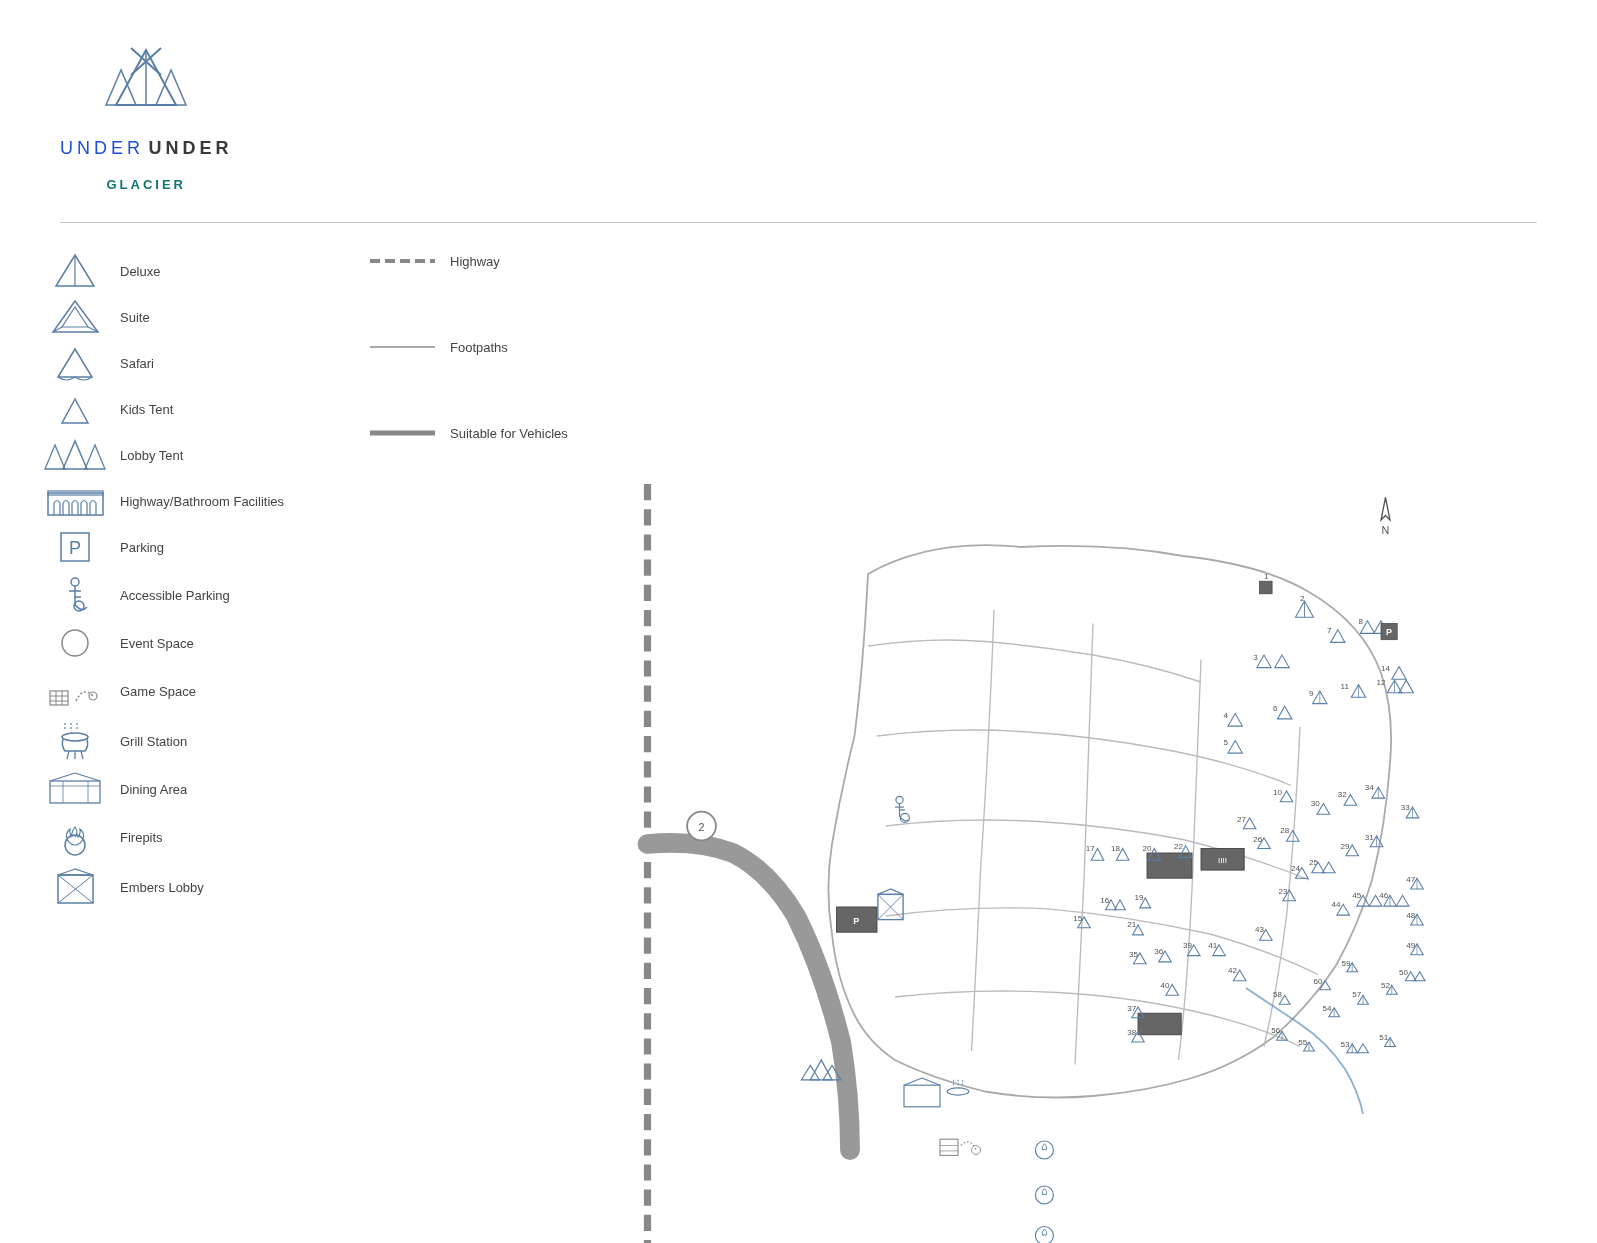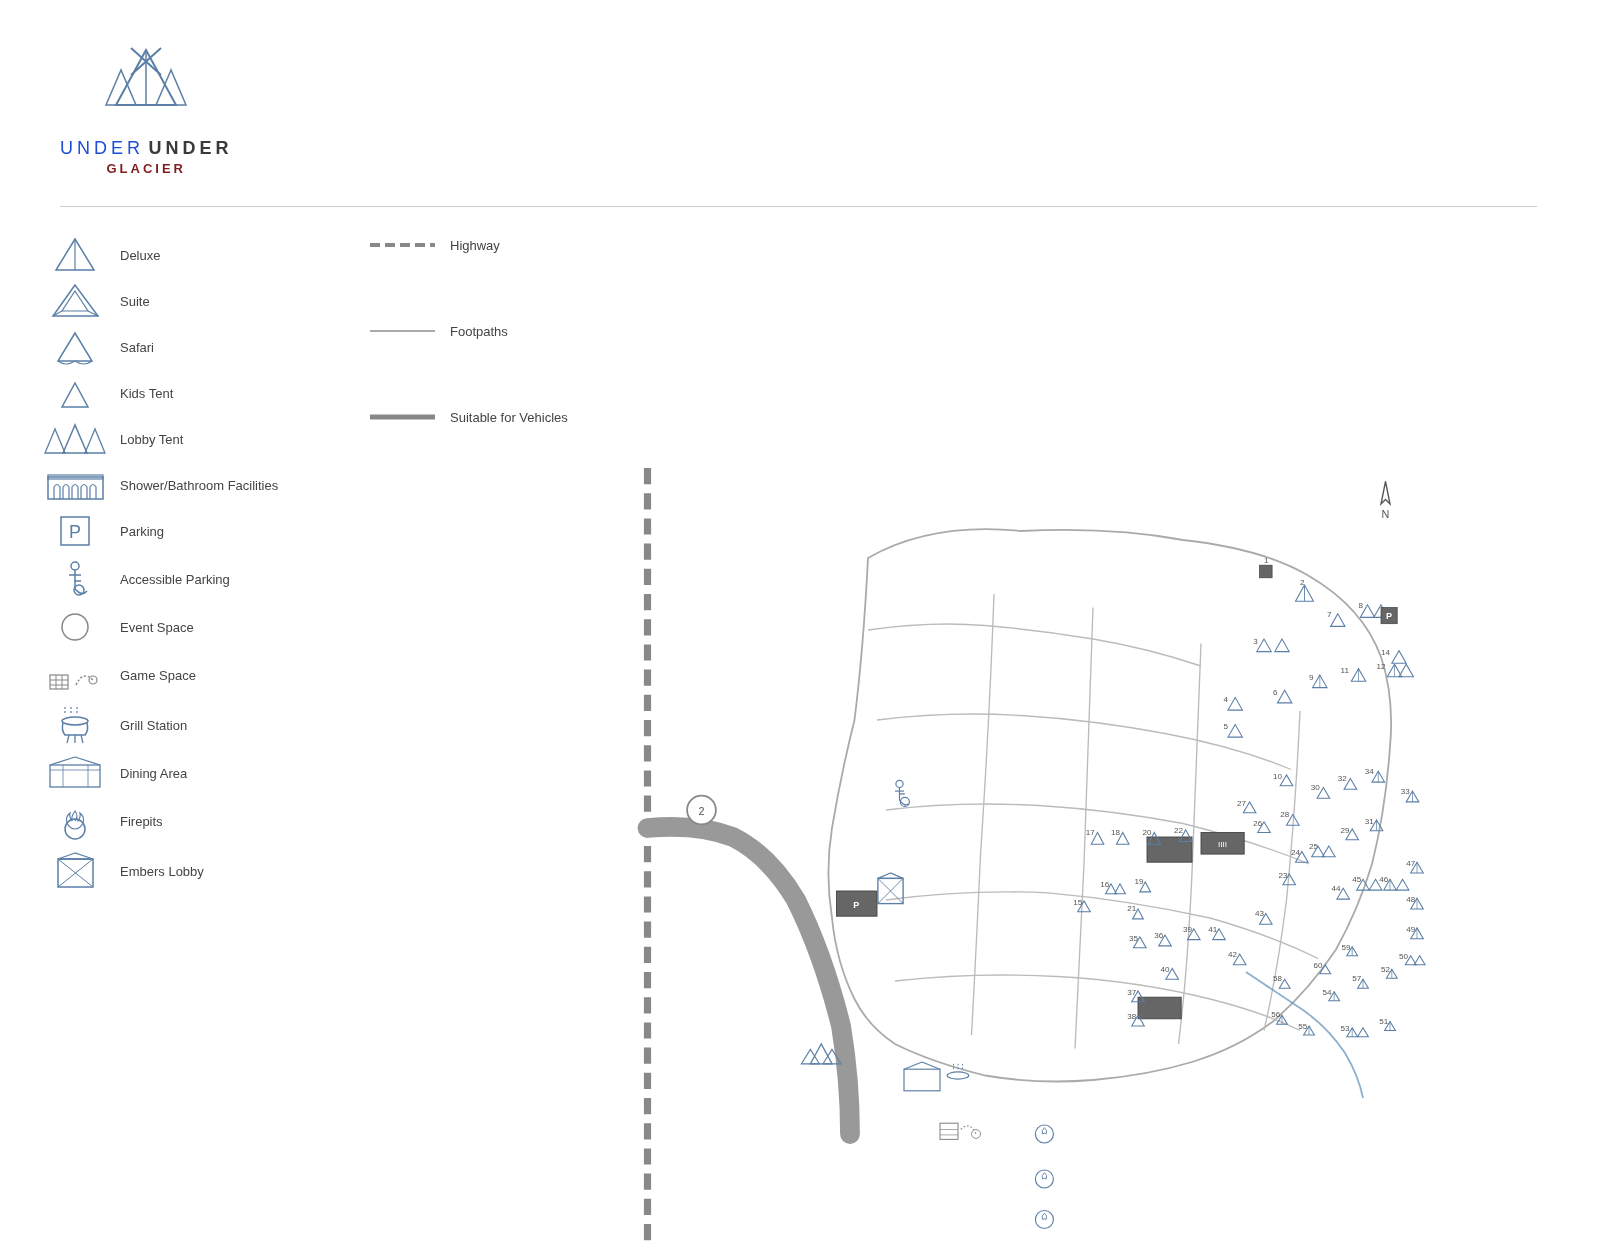--- a/index.html
+++ b/index.html
@@ -41,23 +41,23 @@
     .logo-canvas {
       font-size: 18px;
       letter-spacing: 4px;
       color: #3a3a3a;
       font-weight: 700;
     }
 
     .logo-glacier {
       font-size: 13px;
       letter-spacing: 3px;
-      color: #7f1d1d;
+      color: #0f766e;
       font-weight: 700;
-      margin-top: 2px;
+      margin-top: 18px;
     }
 
     .company-info {
       text-align: right;
       font-size: 12px;
       color: #555;
       line-height: 1.7;
     }
 
     .company-info .title {
@@ -216,21 +216,21 @@
 
           <path d="M11,32 L11,20 Q14,15 17,20 L17,32" fill="none" stroke="#5b7fa6" stroke-width="1.2"></path>
           <path d="M20,32 L20,20 Q23,15 26,20 L26,32" fill="none" stroke="#5b7fa6" stroke-width="1.2"></path>
           <path d="M29,32 L29,20 Q32,15 35,20 L35,32" fill="none" stroke="#5b7fa6" stroke-width="1.2"></path>
           <path d="M38,32 L38,20 Q41,15 44,20 L44,32" fill="none" stroke="#5b7fa6" stroke-width="1.2"></path>
           <path d="M47,32 L47,20 Q50,15 53,20 L53,32" fill="none" stroke="#5b7fa6" stroke-width="1.2"></path>
 
           <rect x="5" y="8" width="55" height="4" fill="none" stroke="#5b7fa6" stroke-width="1.2"></rect>
         </svg>
       </div>
-      <div class="legend-label">Shower/Bathroom Facilities</div>
+      <div class="legend-label">Highway/Bathroom Facilities</div>
     </div>
 
     <div class="legend-item">
       <div class="legend-icon">
         <svg width="36" height="36" viewBox="0 0 36 36">
           <rect x="4" y="4" width="28" height="28" fill="none" stroke="#5b7fa6" stroke-width="1.5"></rect>
           <text x="18" y="25" text-anchor="middle" font-size="18" fill="#5b7fa6" font-family="Arial">P</text>
         </svg>
       </div>
       <div class="legend-label">Parking</div>

